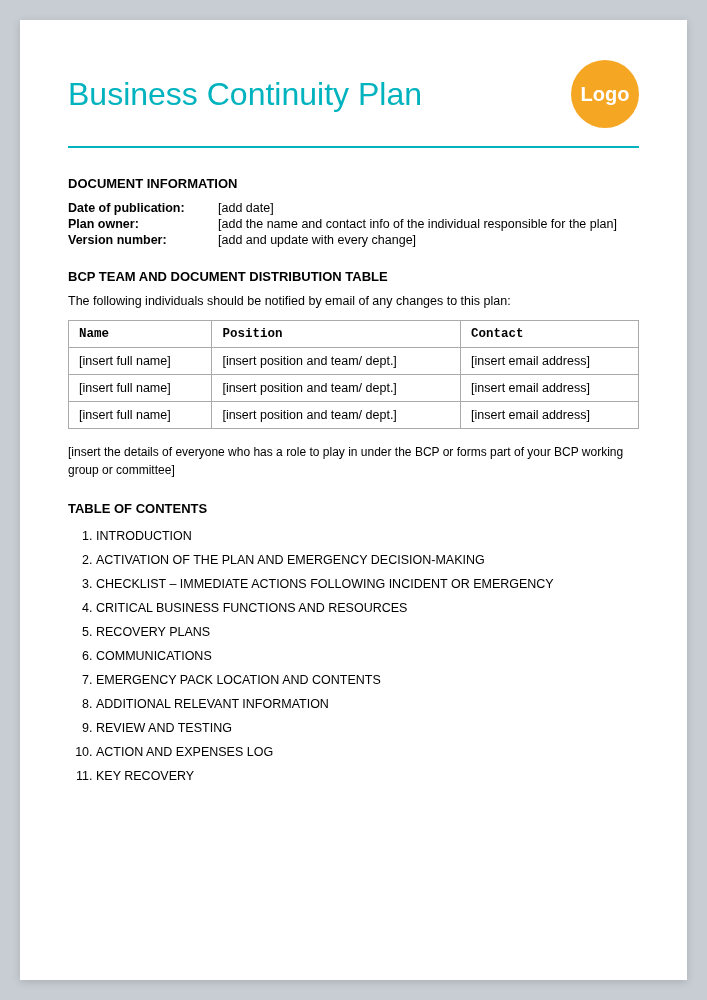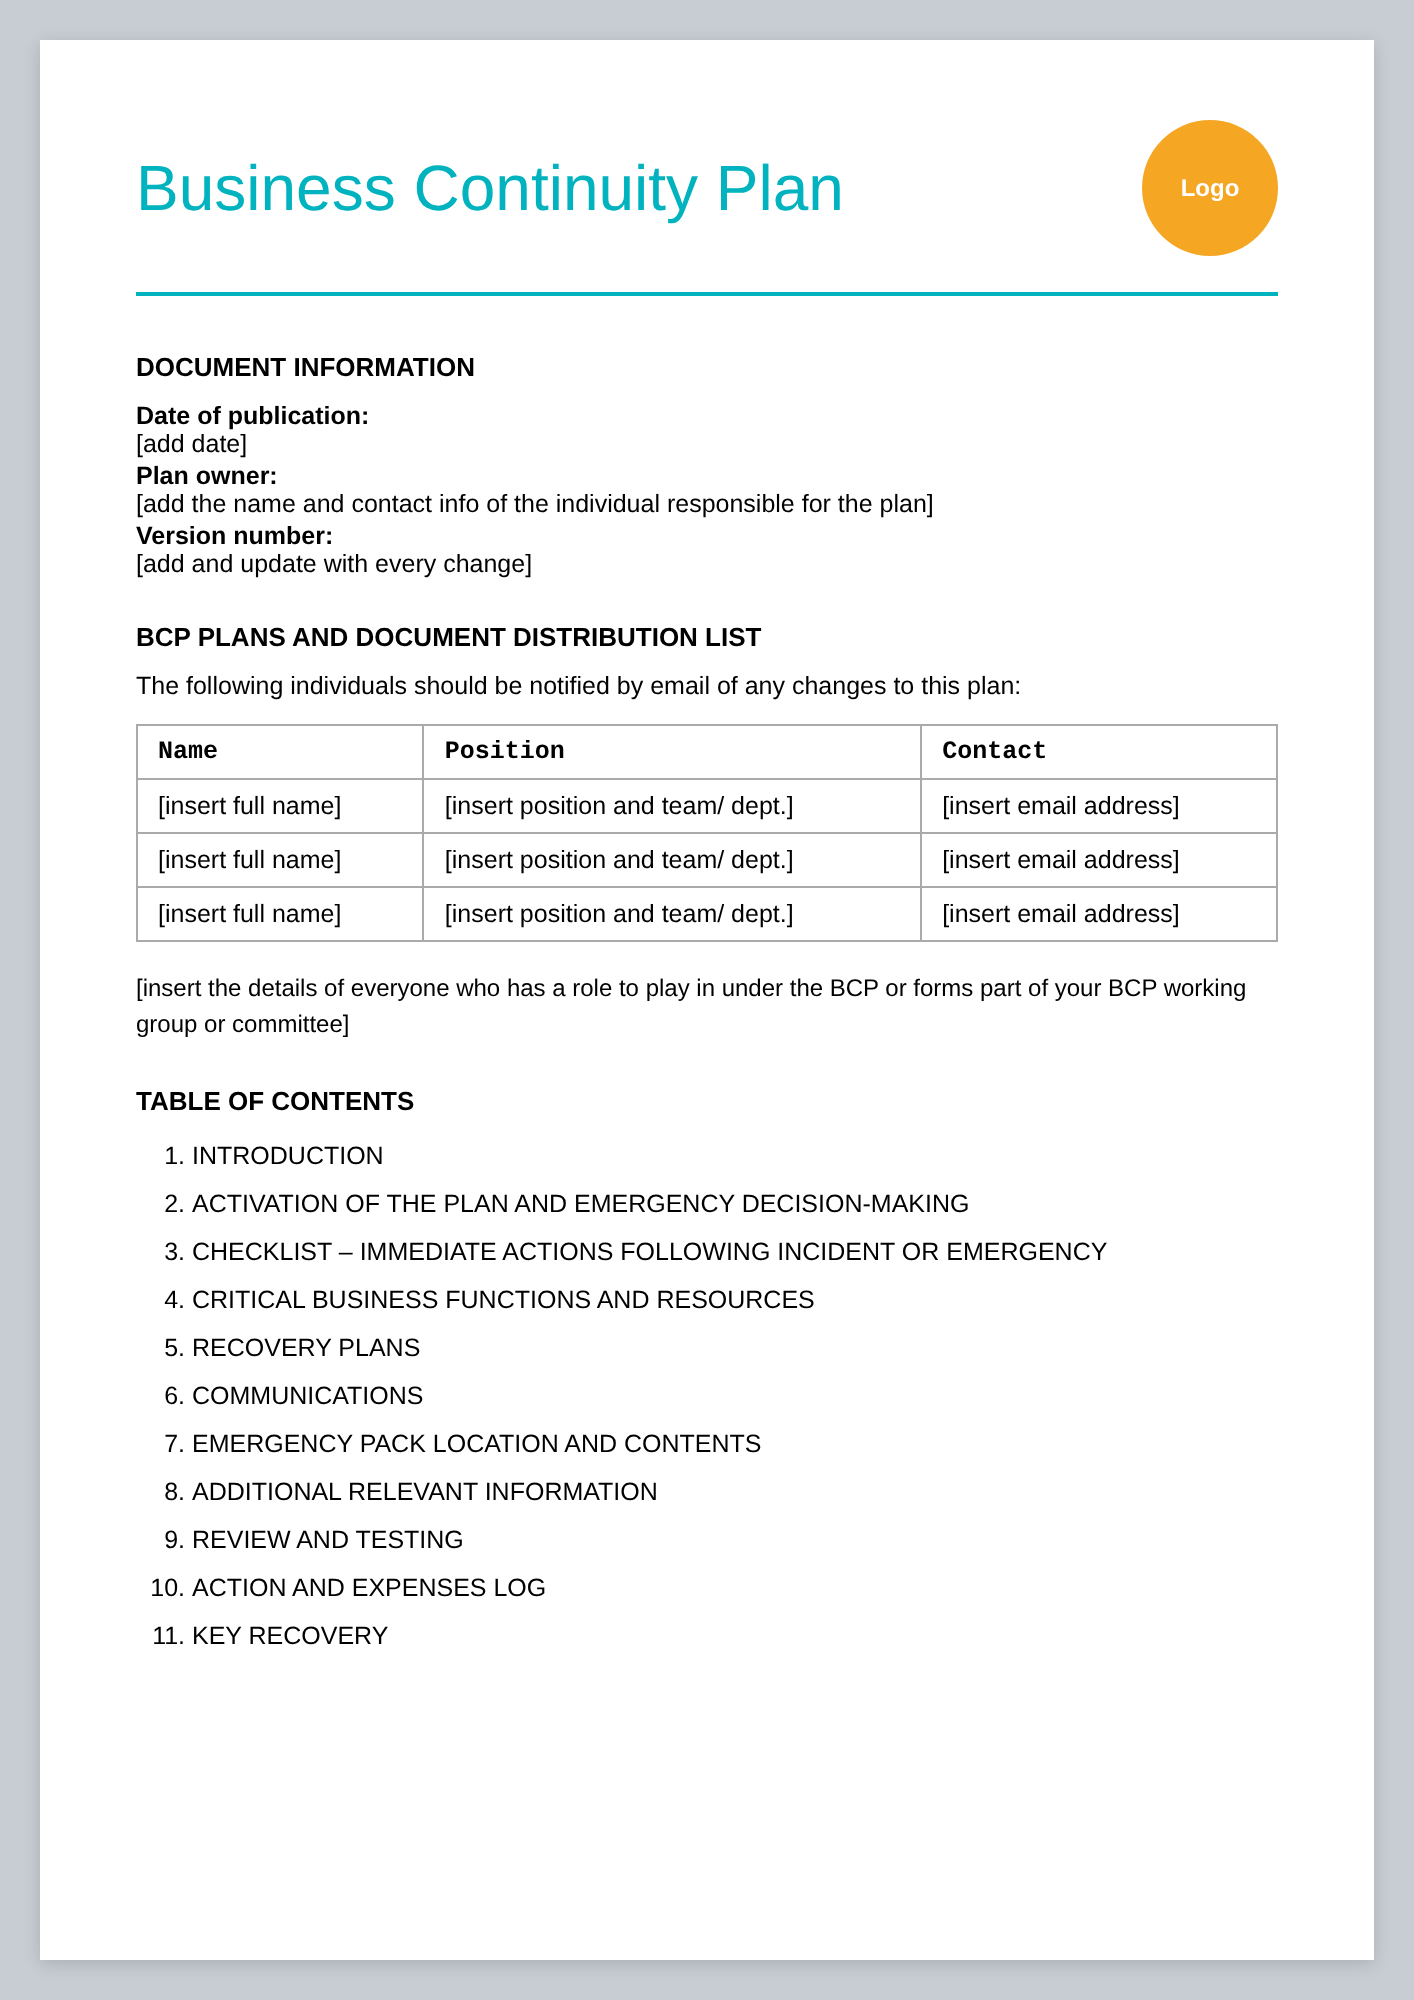--- a/index.html
+++ b/index.html
@@ -39,21 +39,21 @@
 
     .logo-circle {
       background: #f5a623;
       border-radius: 50%;
       width: 68px;
       height: 68px;
       display: flex;
       align-items: center;
       justify-content: center;
       color: white;
-      font-size: 12px;
+      font-size: 20px;
       font-weight: bold;
       flex-shrink: 0;
     }
 
     .divider {
       height: 2px;
       background: #00b3be;
       margin-bottom: 28px;
     }
 
@@ -65,21 +65,20 @@
     }
 
     .doc-info-table {
       margin-bottom: 22px;
     }
 
     .doc-info-row {
       display: flex;
       margin-bottom: 2px;
       font-size: 12.5px;
-      flex-direction: column;
     }
 
     .doc-label {
       font-weight: bold;
       min-width: 150px;
       color: #000;
     }
 
     .doc-value {
       color: #000;
@@ -168,21 +167,21 @@
           <span class="doc-value">[add the name and contact info of the individual responsible for the plan]</span>
         </div>
         <div class="doc-info-row">
           <span class="doc-label">Version number:</span>
           <span class="doc-value">[add and update with every change]</span>
         </div>
       </div>
   </div>
 
   <div class="bcp-section">
-    <div class="section-title">BCP PLANS AND DOCUMENT DISTRIBUTION LIST</div>
+    <div class="section-title">BCP TEAM AND DOCUMENT DISTRIBUTION TABLE</div>
     <p class="bcp-description">The following individuals should be notified by email of any changes to this plan:</p>
 
     <table class="distribution-table">
       <thead>
         <tr>
 
         <th>Name</th>
             <th>Position</th>
             <th>Contact</th>
           </tr>

